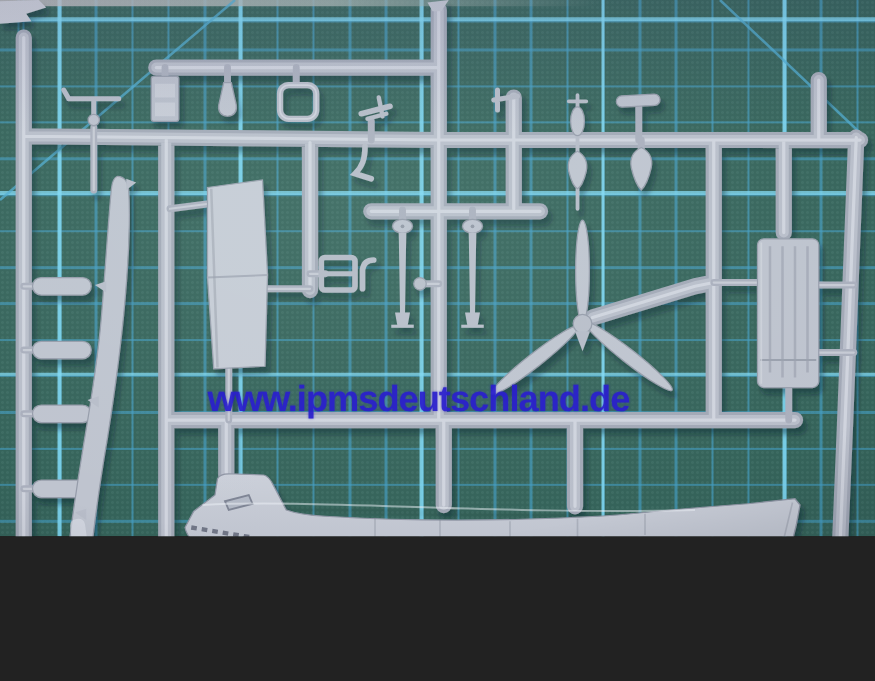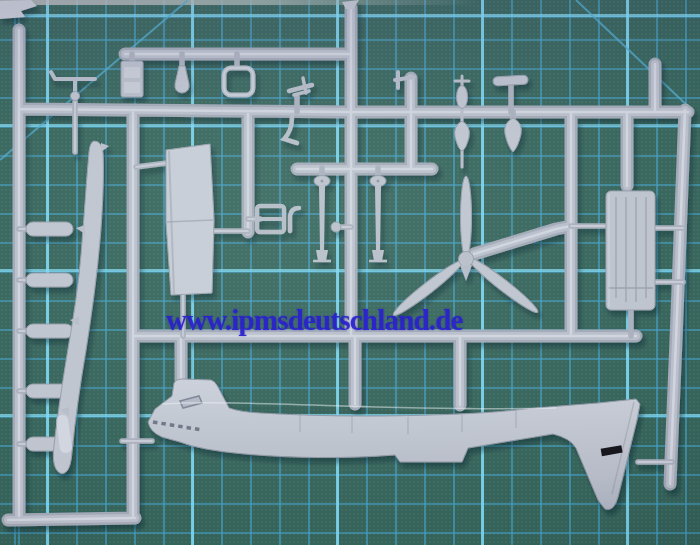--- a/index.html
+++ b/index.html
@@ -1,18 +1,18 @@
 <!DOCTYPE html>
 <html><head>
 <meta charset="utf-8">
 <style>
   html,body{margin:0;padding:0;background:#222;}
   .photo{
-    position:relative;width:700px;height:545px;overflow:hidden;
-    font-family:Liberation Serif, serif;
+    position:relative;width:700px;height:429px;overflow:hidden;
+    font-family:Liberation Sans, sans-serif;
   }
   
   .mat{
     position:absolute;inset:0;
     background-color:#35635a;
     background-image:
       repeating-linear-gradient(90deg, rgba(128,216,242,0.85) 0 3px, rgba(0,0,0,0) 3px 145px),
       repeating-linear-gradient(0deg,  rgba(128,216,242,0.75) 0 3px, rgba(0,0,0,0) 3px 145px),
       repeating-linear-gradient(90deg, rgba(68,158,196,0.65) 0 2px, rgba(0,0,0,0) 2px 29px),
       repeating-linear-gradient(0deg,  rgba(68,158,196,0.60) 0 2px, rgba(0,0,0,0) 2px 29px),

